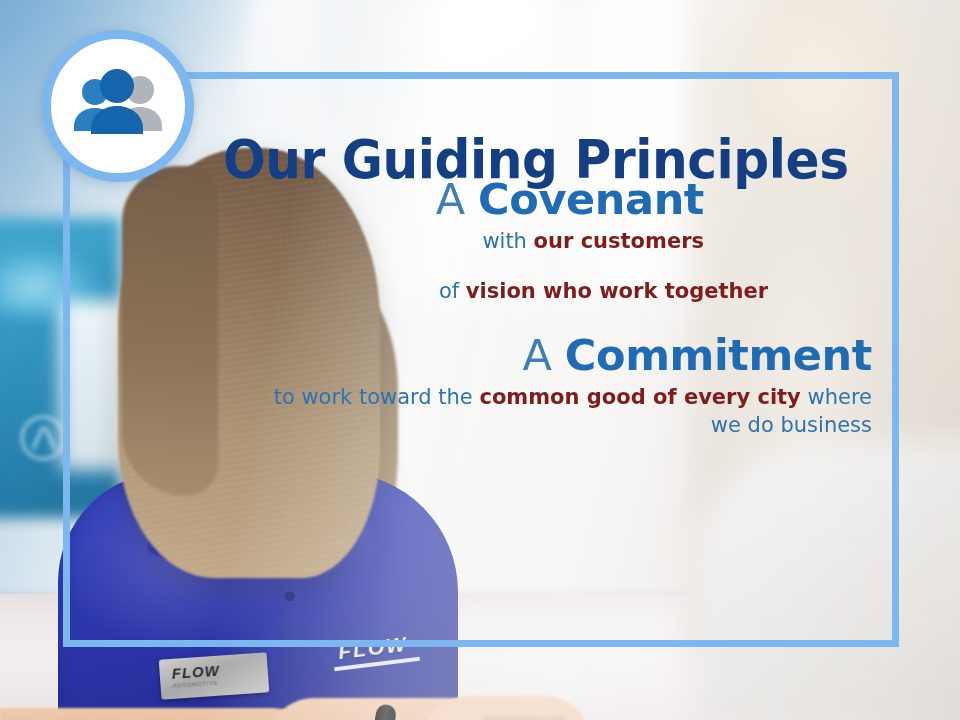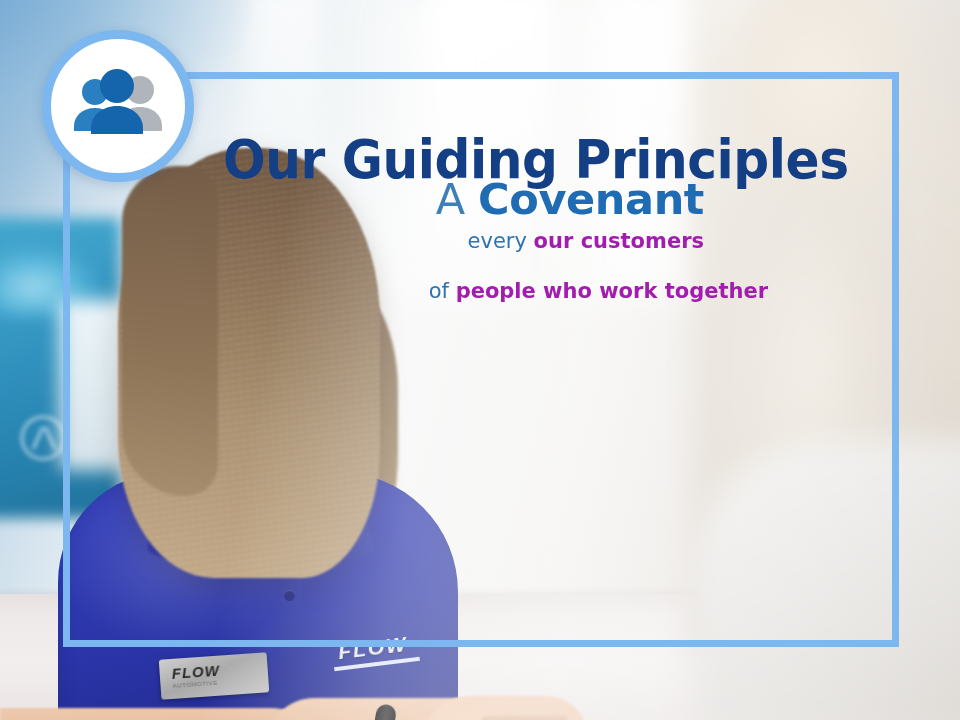--- a/index.html
+++ b/index.html
@@ -358,21 +358,21 @@
   }
   .p-title .lead{font-weight:normal;color:#3f7fb8;}
   .p-title .word{font-weight:bold;color:#1f6bb4;}
   .p-sub{
     font-family:"DejaVu Sans", sans-serif;
     font-size:21px;
     line-height:1.34;
     color:#2f72b0;
     margin-top:4px;
   }
-  .p-sub b{font-weight:bold;color:#a21caf;}
+  .p-sub b{font-weight:bold;color:#7f1d1d;}
 
   
   #block-covenant   {padding-right:176px;}
   #block-community  {padding-right:112px; margin-top:22px;}
   #block-commitment {padding-right:8px;  margin-top:26px;}
   #block-covenant .p-sub   {padding-right:-0px;}
   #block-community .p-sub  {padding-right:-0px;}
 </style>
 </head>
 <body>
@@ -462,26 +462,35 @@
 
   <h1 class="headline">Our Guiding Principles</h1>
 
   <div class="principles">
 
     <div class="p-block" id="block-covenant">
       <div class="p-title">
         <span class="lead">A </span><span class="word">Covenant</span>
       </div>
       <div class="p-sub">
-        <span>every </span><b>our customers</b><span></span>
+        <span>with </span><b>our customers</b><span></span>
       </div>
     </div>
 
     <div class="p-block" id="block-community">
       <div class="p-sub">
-        <span>of </span><b>people who work together</b><span></span>
+        <span>of </span><b>vision who work together</b><span></span>
       </div>
     </div>
 
+    <div class="p-block" id="block-commitment">
+      <div class="p-title">
+        <span class="lead">A </span><span class="word">Commitment</span>
+      </div>
+      <div class="p-sub">
+        <span>to work toward the </span><b>common good of every city</b><span> where</span>
+        <div>we do business</div>
+      </div>
+    </div>
 
   </div>
 
 </div>
 
 </body></html>

